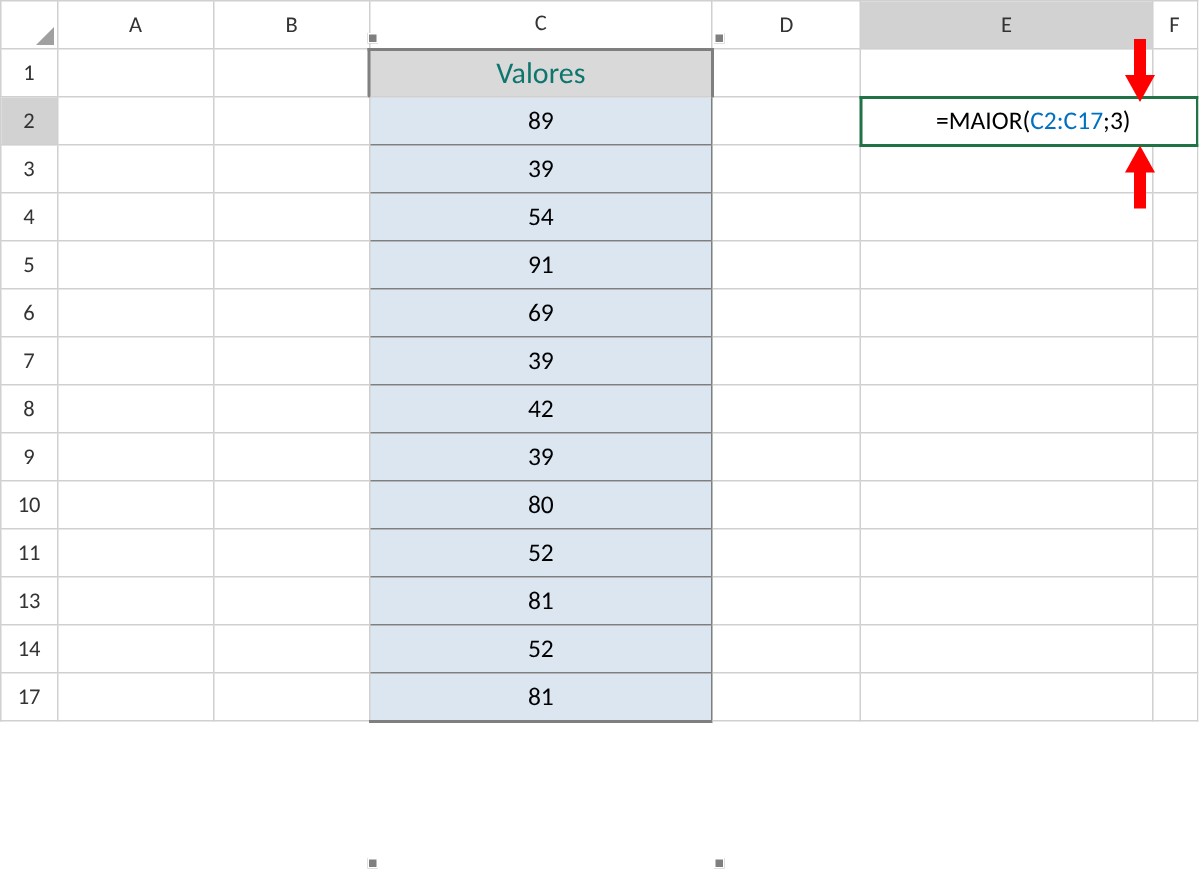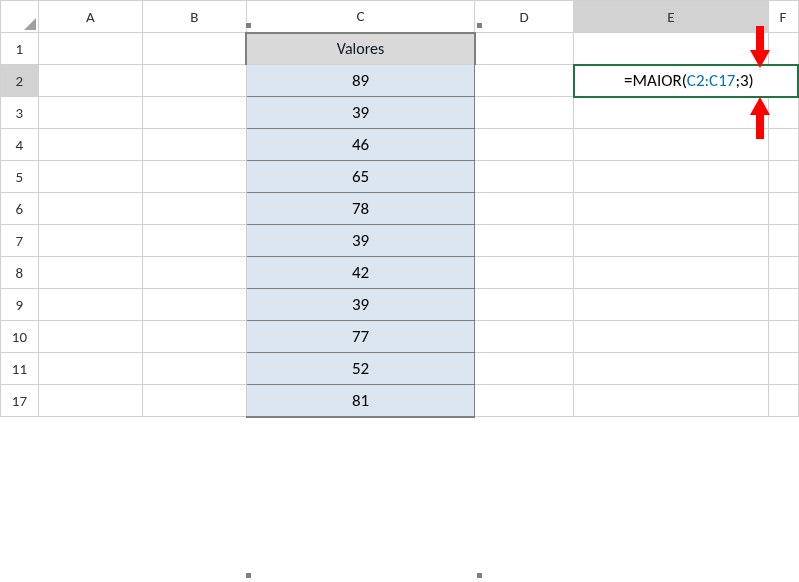--- a/index.html
+++ b/index.html
@@ -58,22 +58,22 @@
     .col-A { width: 105px; }
     .col-B { width: 105px; }
     .col-C { width: 230px; }
     .col-D { width: 100px; }
     .col-E { width: 195px; }
     .col-F { width: 30px; }
     
     .header-cell {
       background: #d9d9d9 !important;
       font-weight: bold;
-      color: #0f172a;
-      font-size: 16px;
+      color: #0f766e;
+      font-size: 20px;
     }
     .data-cell {
       background: #dce6f1 !important;
       border: 1px solid #7f7f7f !important;
       color: #000;
       font-size: 17px;
       margin-left: 20px;
     }
     .formula-cell {
       text-align: left;
@@ -181,39 +181,39 @@
     <td></td>
     <td class="data-cell">39</td>
     <td></td>
     <td></td>
     <td></td>
   </tr>
   <tr>
     <td class="row-header">4</td>
     <td></td>
     <td></td>
-    <td class="data-cell">46</td>
+    <td class="data-cell">54</td>
     <td></td>
     <td></td>
     <td></td>
   </tr>
   <tr>
     <td class="row-header">5</td>
     <td></td>
     <td></td>
-    <td class="data-cell">65</td>
+    <td class="data-cell">91</td>
     <td></td>
     <td></td>
     <td></td>
   </tr>
   <tr>
     <td class="row-header">6</td>
     <td></td>
     <td></td>
-    <td class="data-cell">78</td>
+    <td class="data-cell">69</td>
     <td></td>
     <td></td>
     <td></td>
   </tr>
   <tr>
     <td class="row-header">7</td>
     <td></td>
     <td></td>
     <td class="data-cell">39</td>
     <td></td>
@@ -235,27 +235,45 @@
     <td></td>
     <td class="data-cell">39</td>
     <td></td>
     <td></td>
     <td></td>
   </tr>
   <tr>
     <td class="row-header">10</td>
     <td></td>
     <td></td>
-    <td class="data-cell">77</td>
+    <td class="data-cell">80</td>
     <td></td>
     <td></td>
     <td></td>
   </tr>
   <tr>
     <td class="row-header">11</td>
+    <td></td>
+    <td></td>
+    <td class="data-cell">52</td>
+    <td></td>
+    <td></td>
+    <td></td>
+  </tr>
+  <tr>
+    <td class="row-header">13</td>
+    <td></td>
+    <td></td>
+    <td class="data-cell">81</td>
+    <td></td>
+    <td></td>
+    <td></td>
+  </tr>
+  <tr>
+    <td class="row-header">14</td>
     <td></td>
     <td></td>
     <td class="data-cell">52</td>
     <td></td>
     <td></td>
     <td></td>
   </tr>
   <tr>
     <td class="row-header">17</td>
     <td></td>

